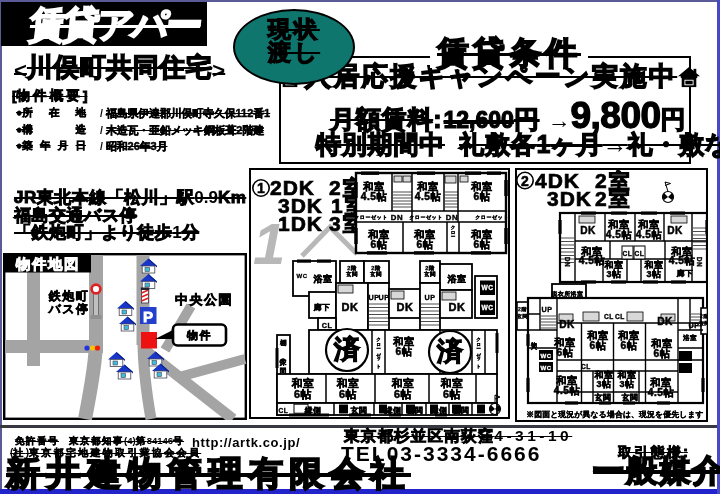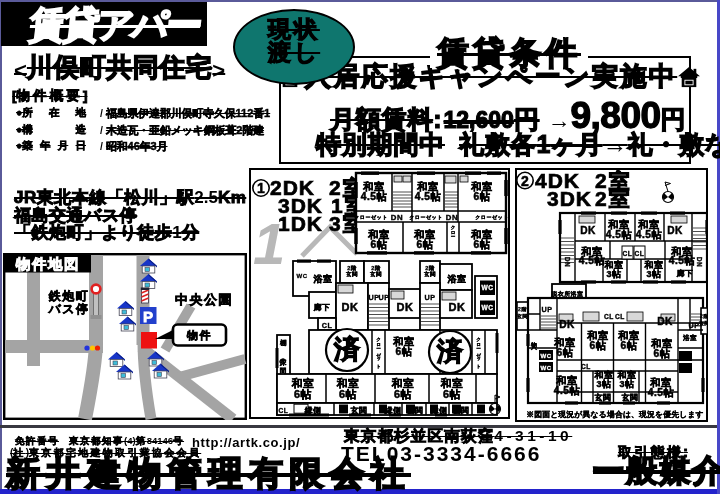--- a/index.html
+++ b/index.html
@@ -80,21 +80,21 @@
       </span><span class="n" style="margin-left:14px">/</span><span class="bval">福島県伊達郡川俣町寺久保<span class="n" style="-webkit-text-stroke:0.45px #000">112</span>番<span class="n" style="-webkit-text-stroke:0.45px #000">1</span></span></div>
   <div class="abs brow" style="top:123px"><span class="blbl">
         <span>●構</span>
         <span>造</span>
       </span><span class="n" style="margin-left:14px">/</span><span class="bval">木造瓦・亜鉛メッキ鋼板葺<span class="n" style="-webkit-text-stroke:0.45px #000">2</span>階建</span></div>
   <div class="abs brow" style="top:139px"><span class="blbl">
         <span>●築</span>
         <span>年</span>
         <span>月</span>
         <span>日</span>
-      </span><span class="n" style="margin-left:14px">/</span><span class="bval">昭和<span class="n" style="-webkit-text-stroke:0.45px #000">46</span>年<span class="n" style="-webkit-text-stroke:0.45px #000">3</span>月</span></div>
+      </span><span class="n" style="margin-left:14px">/</span><span class="bval">昭和<span class="n" style="-webkit-text-stroke:0.45px #000">26</span>年<span class="n" style="-webkit-text-stroke:0.45px #000">3</span>月</span></div>
 
   <div class="abs j" id="ell">現状<br>渡し</div>
 
   <div class="abs j" id="h2">賃貸条件</div>
   <div class="abs" id="cbox"></div>
   <div class="abs j" id="cl1" style="text-align:center"><svg class="house" style="margin-right:4px" width="22" height="21" viewBox="0 0 24 23">
         <polygon points="12,0 24,10 21,10 21,12 3,12 3,10 0,10" fill="#000"></polygon>
         <rect x="17" y="2" width="3" height="5" fill="#000"></rect>
         <rect x="4" y="12" width="16" height="10" fill="#000"></rect>
         <rect x="7" y="14" width="10" height="6" fill="#fff"></rect>
@@ -102,21 +102,21 @@
       </svg><span>入居応援キャンペーン実施中</span><svg class="house" style="margin-left:1px" width="22" height="21" viewBox="0 0 24 23">
         <polygon points="12,0 24,10 21,10 21,12 3,12 3,10 0,10" fill="#000"></polygon>
         <rect x="17" y="2" width="3" height="5" fill="#000"></rect>
         <rect x="4" y="12" width="16" height="10" fill="#000"></rect>
         <rect x="7" y="14" width="10" height="6" fill="#fff"></rect>
         <rect x="8" y="15" width="8" height="4" fill="#000"></rect>
       </svg></div>
   <div class="abs j" id="cl2"><span style="text-decoration:line-through;text-decoration-thickness:2.2px">月額賃料</span><span class="n" style="-webkit-text-stroke:1.2px #000">:</span><span class="lt" style="margin-left:2px"><span class="n" style="font-size:23px;-webkit-text-stroke:1.1px #000;text-decoration:line-through;letter-spacing:0px">12,600</span>円</span> <span class="n" style="font-size:23px">→</span><span class="n" style="font-size:37px;-webkit-text-stroke:1.3px #000;letter-spacing:-0.5px">9,800</span>円</div>
   <div class="abs j" id="cl3">特別期間中<span style="display:inline-block;width:14px"></span>礼敷各<span class="lt"><span class="n" style="-webkit-text-stroke:1px #000;text-decoration:line-through">1</span>ヶ月</span><span class="n">→</span>礼・敷なし</div>
 
-  <div class="abs j" id="jr">JR東北本線「松川」駅<span class="n">2.5</span>Km<br>福島交通バス停<br>「鉄炮町」より徒歩<span class="n">1</span>分</div>
+  <div class="abs j" id="jr">JR東北本線「松川」駅<span class="n">0.9</span>Km<br>福島交通バス停<br>「鉄炮町」より徒歩<span class="n">1</span>分</div>
 
   <div class="abs" id="mapbox" style="left:3px;top:253px;width:244px;height:167px">
   <svg width="244" height="167" viewBox="0 0 244 167" style="position:absolute;left:0;top:0">
     <defs>
       <g id="hs">
             <polygon points="0,7.5 8.5,0 17,7.5" fill="#1836c8"></polygon>
             <polygon points="8.5,0 17,7.5 17,9 8.5,1.5" fill="#0a1e88"></polygon>
             <rect x="2.2" y="7.5" width="12.6" height="7" fill="#fff" stroke="#445" stroke-width="0.8"></rect>
             <rect x="5" y="9" width="4.5" height="4" fill="#3fbcd8" stroke="#445" stroke-width="0.6"></rect>
           </g>

